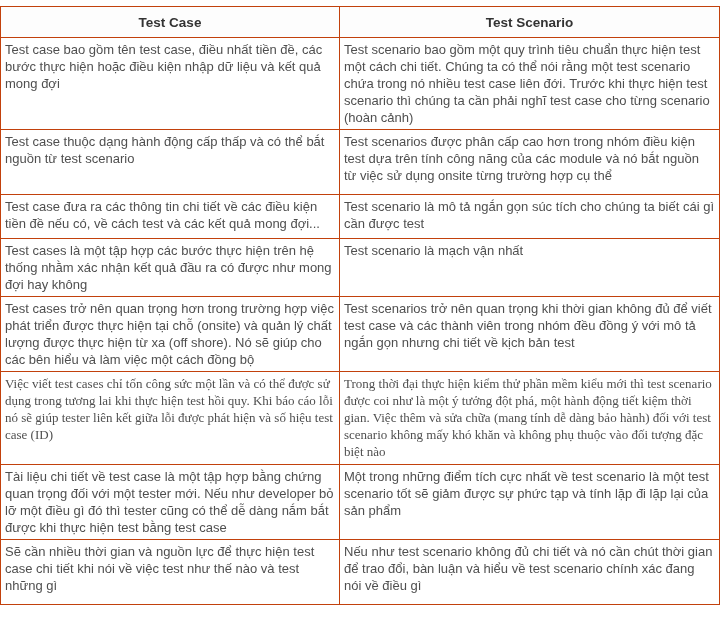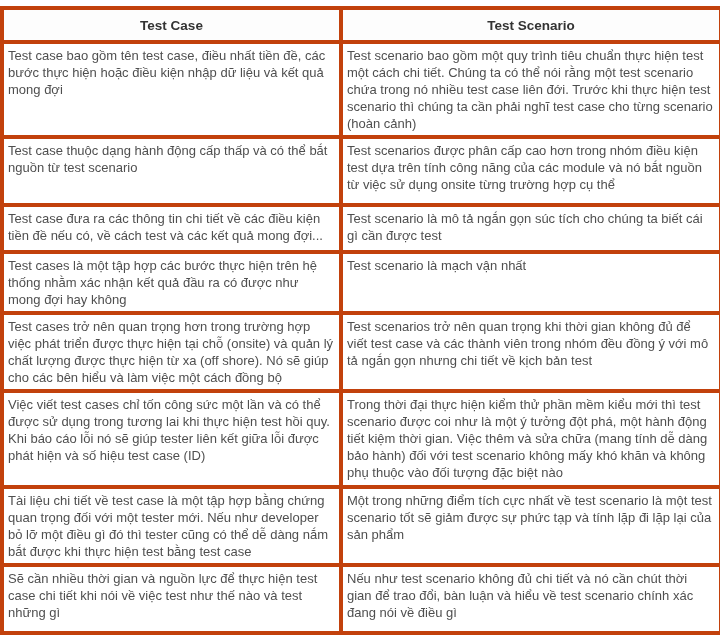--- a/index.html
+++ b/index.html
@@ -22,21 +22,21 @@
     border-collapse: collapse;
     width: 719px;
     margin-top: 6px;
     table-layout: fixed;
     background: #ffffff;
   }
   table.compare col.c-left  { width: 339px; }
   table.compare col.c-right { width: 380px; }
   table.compare th,
   table.compare td {
-    border: 4px solid #c2410c;
+    border: 1px solid #c2410c;
     vertical-align: top;
     font-size: 13px;
     line-height: 17px;
     padding: 3px 5px 3px 4px;
     color: #4f4f4f;
     word-wrap: break-word;
   }
   table.compare th {
     text-align: center;
     vertical-align: middle;
@@ -46,21 +46,21 @@
     height: 26px;
     padding: 2px 4px;
     background: #fdfdfd;
   }
   tr.r1 td { height: 75px; }
   tr.r2 td { height: 58px; }
   tr.r3 td { height: 37px; }
   tr.r4 td { height: 39px; }
   tr.r5 td { height: 50px; }
   tr.r6 td { height: 64px; }
-  tr.r7 td { height: 86px; }
+  tr.r7 td { height: 86px; font-family: Liberation Serif, serif; }
   tr.r8 td { height: 68px; }
   tr.r9 td { height: 58px; }
 </style>
 </head>
 <body>
 
 <div class="page">
   <table class="compare">
     <colgroup>
       <col class="c-left">

